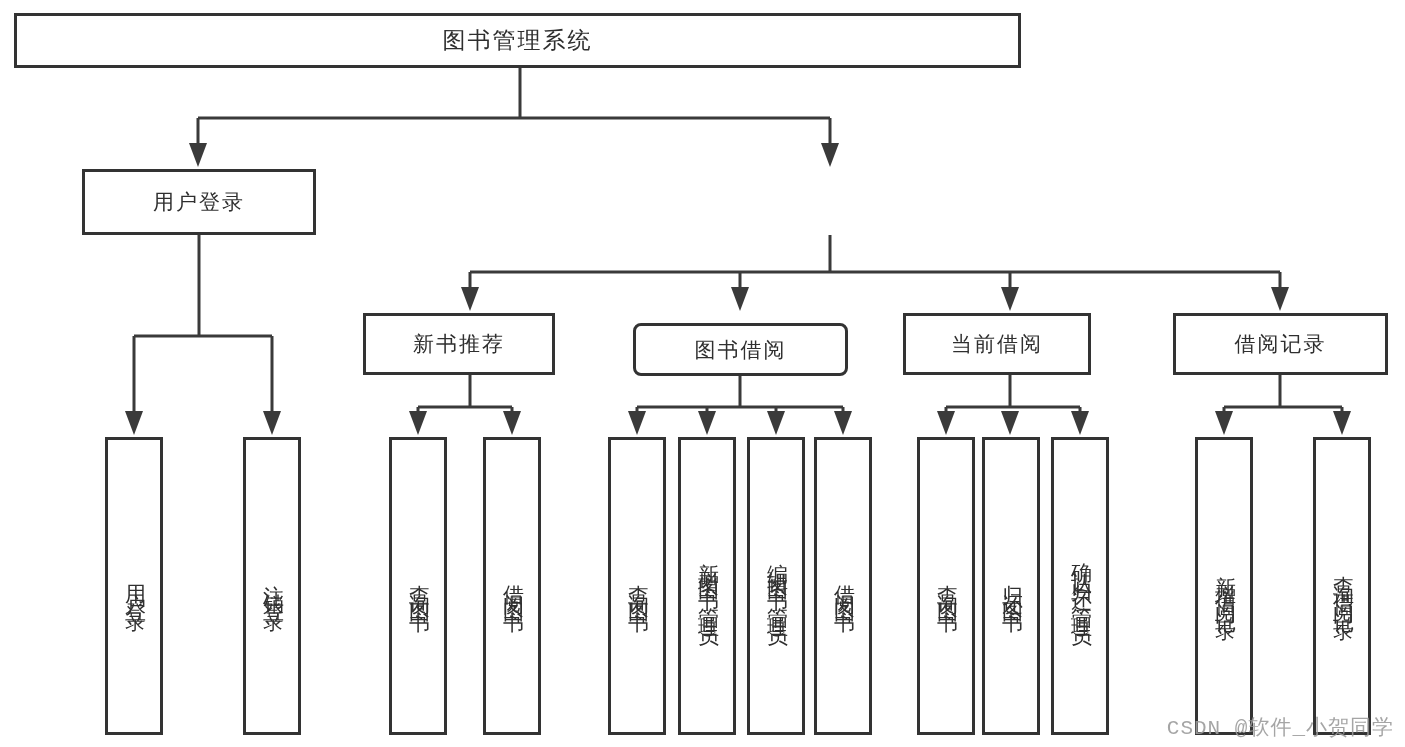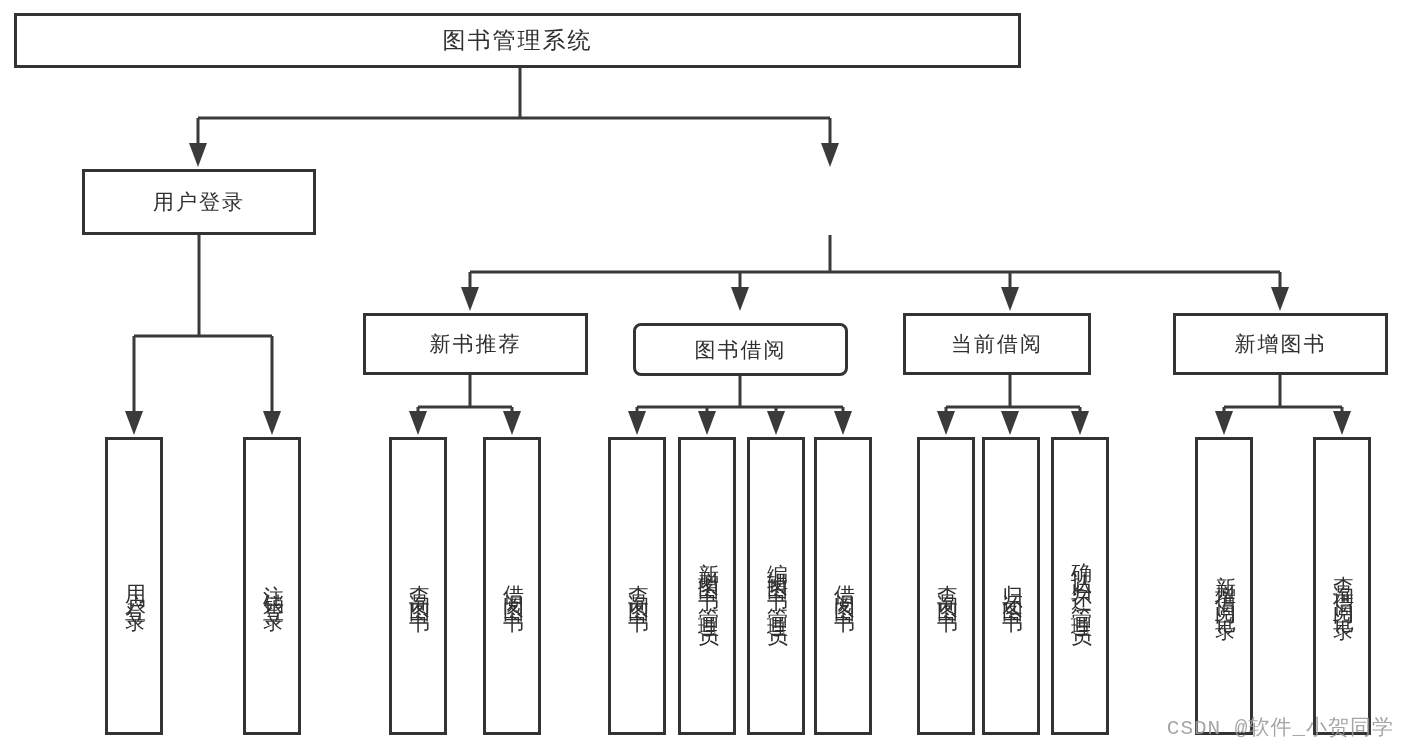--- a/index.html
+++ b/index.html
@@ -103,24 +103,24 @@
       <path d="M1280,375 L1280,407 M1224,407 L1342,407 M1224,407 L1224,418 M1342,407 L1342,418"></path>
       <polygon points="1215,411 1233,411 1224,435"></polygon>
       <polygon points="1333,411 1351,411 1342,435"></polygon>
     </g>
   </svg>
 
   <div class="box hbox root-box" style="left:14px;top:13px;width:1007px;height:55px;">图书管理系统</div>
 
   <div class="box hbox" style="left:82px;top:169px;width:234px;height:66px;">用户登录</div>
 
-  <div class="box hbox" style="left:363px;top:313px;width:225px;height:62px;">新书推荐</div>
+  <div class="box hbox" style="left:363px;top:313px;width:192px;height:62px;">新书推荐</div>
   <div class="box hbox" style="left:633px;top:323px;width:215px;height:53px;border-radius:8px;">图书借阅</div>
   <div class="box hbox" style="left:903px;top:313px;width:188px;height:62px;">当前借阅</div>
-  <div class="box hbox" style="left:1173px;top:313px;width:215px;height:62px;">新增图书</div>
+  <div class="box hbox" style="left:1173px;top:313px;width:215px;height:62px;">借阅记录</div>
 
   <div class="box vbox" style="left:105px;">
     <span class="vtext">用户登录</span>
   </div>
   <div class="box vbox" style="left:243px;">
     <span class="vtext">注销登录</span>
   </div>
   <div class="box vbox" style="left:389px;">
     <span class="vtext">查询图书</span>
   </div>

